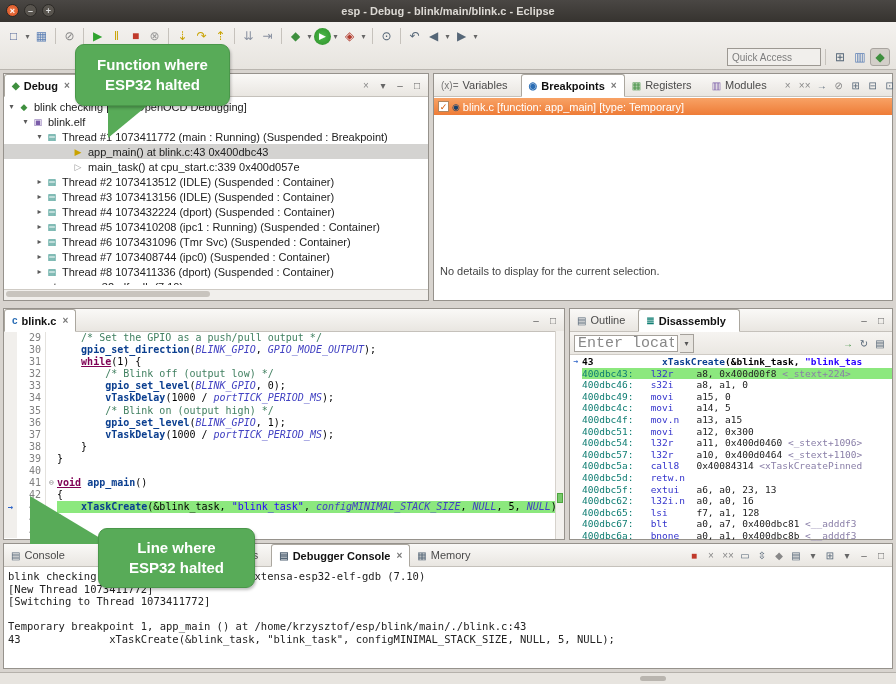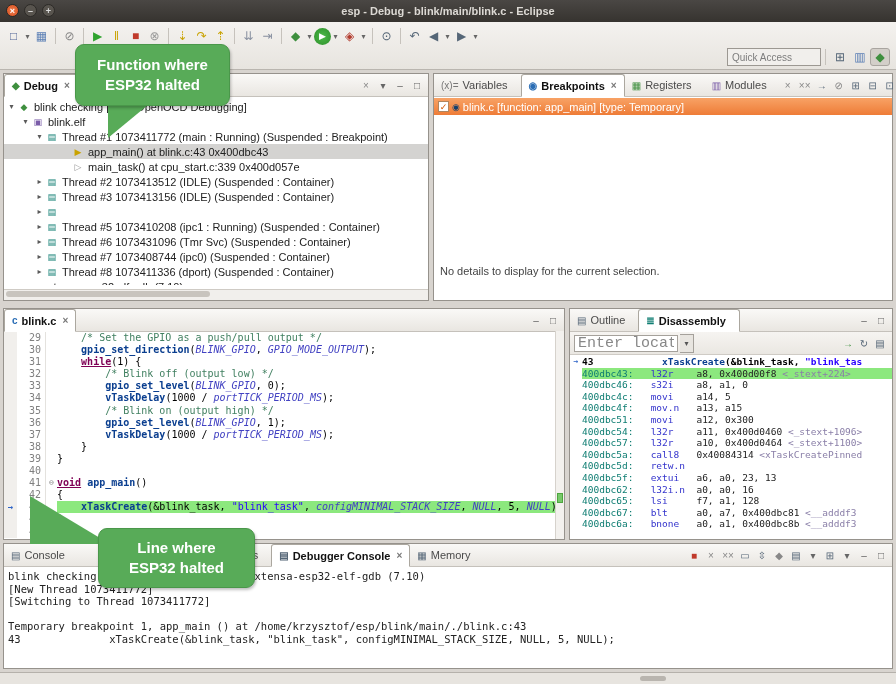--- a/index.html
+++ b/index.html
@@ -223,20 +223,21 @@
 
       <div class="trow" style="padding-left: 30px;">
         <span class="exp">▸</span>
         <span class="ticon" style="color: rgb(14, 125, 114);">▤</span>
         <span class="tlabel">Thread #3 1073413156 (IDLE) (Suspended : Container)</span>
       </div>
 
       <div class="trow" style="padding-left: 30px;">
         <span class="exp">▸</span>
         <span class="ticon" style="color: rgb(14, 125, 114);">▤</span>
+        <span class="tlabel">Thread #4 1073432224 (dport) (Suspended : Container)</span>
       </div>
 
       <div class="trow" style="padding-left: 30px;">
         <span class="exp">▸</span>
         <span class="ticon" style="color: rgb(14, 125, 114);">▤</span>
         <span class="tlabel">Thread #5 1073410208 (ipc1 : Running) (Suspended : Container)</span>
       </div>
 
       <div class="trow" style="padding-left: 30px;">
         <span class="exp">▸</span>
@@ -500,20 +501,24 @@
       <div class="drow cur">
         <span class="dg"></span>
         <span class="dtext"><span class="sg-addr">400dbc43:   </span><span class="sg-mn">l32r    </span><span class="sg-op">a8, 0x400d00f8 </span><span class="sg-sym">&lt;_stext+224&gt;</span></span>
       </div>
 
       <div class="drow">
         <span class="dg"></span>
         <span class="dtext"><span class="sg-addr">400dbc46:   </span><span class="sg-mn">s32i    </span><span class="sg-op">a8, a1, 0</span></span>
       </div>
 
+      <div class="drow">
+        <span class="dg"></span>
+        <span class="dtext"><span class="sg-addr">400dbc49:   </span><span class="sg-mn">movi    </span><span class="sg-op">a15, 0</span></span>
+      </div>
 
       <div class="drow">
         <span class="dg"></span>
         <span class="dtext"><span class="sg-addr">400dbc4c:   </span><span class="sg-mn">movi    </span><span class="sg-op">a14, 5</span></span>
       </div>
 
       <div class="drow">
         <span class="dg"></span>
         <span class="dtext"><span class="sg-addr">400dbc4f:   </span><span class="sg-mn">mov.n   </span><span class="sg-op">a13, a15</span></span>
       </div>

